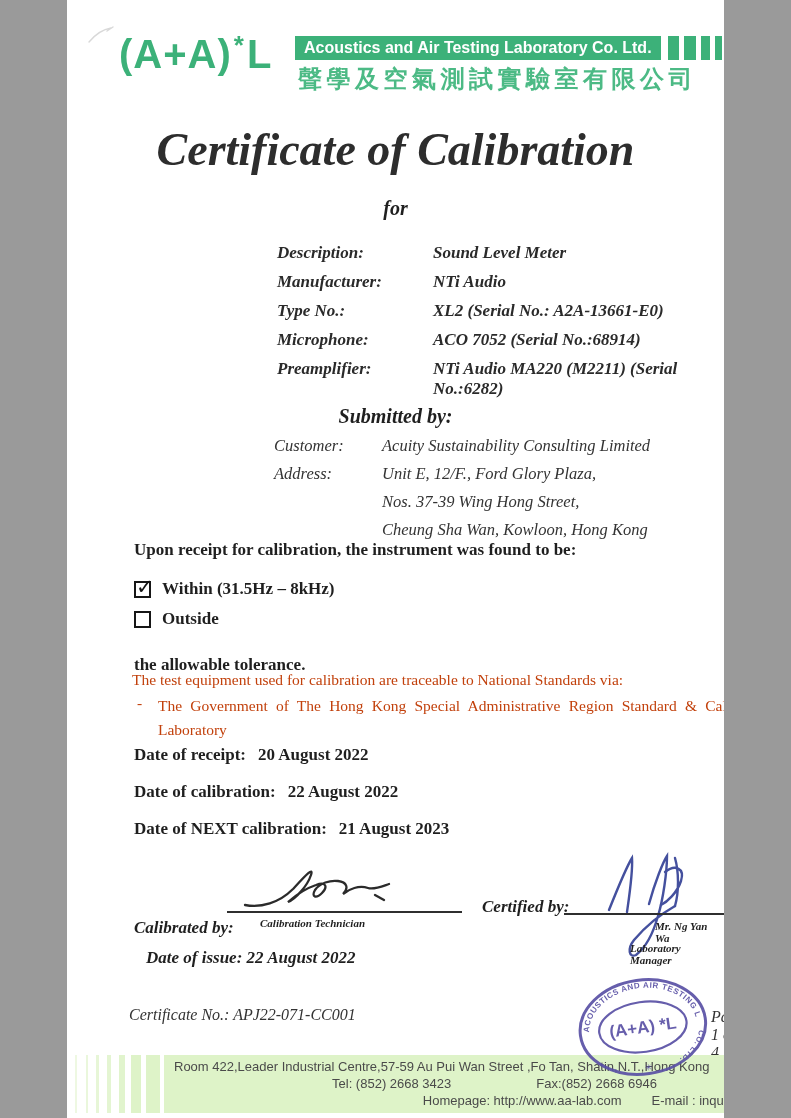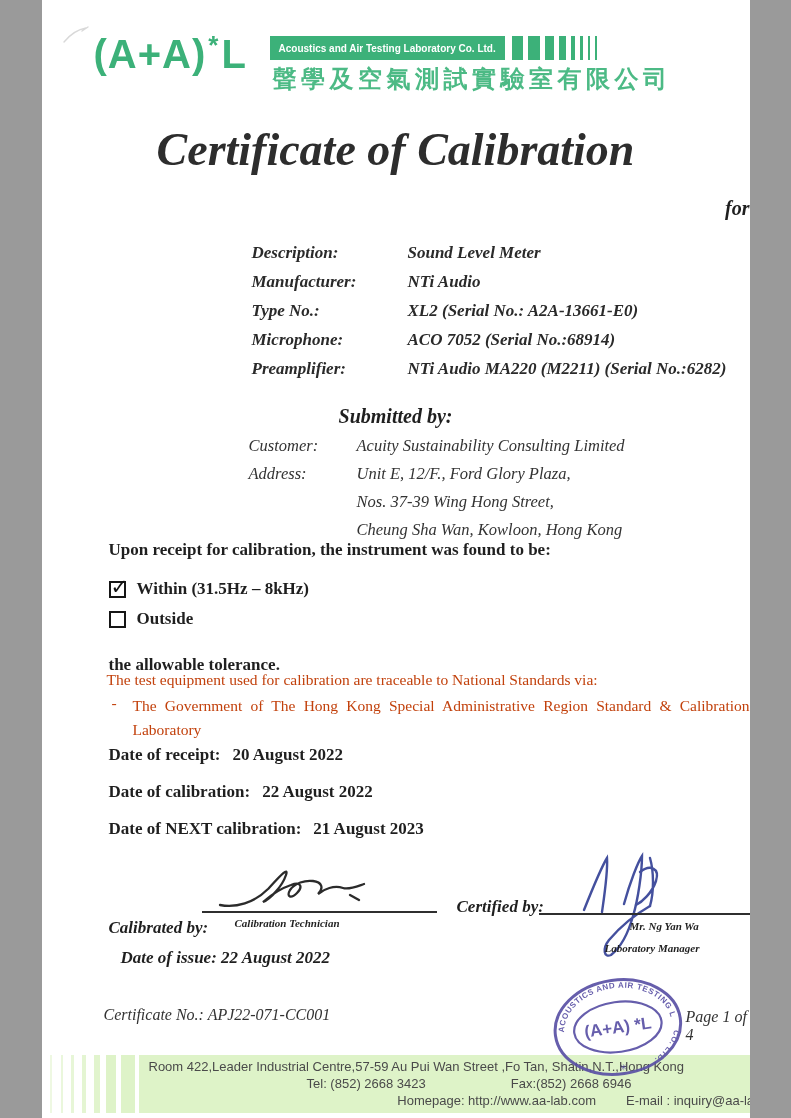--- a/index.html
+++ b/index.html
@@ -1,49 +1,49 @@
 <!DOCTYPE html>
 <html><head>
 <meta charset="utf-8">
 <style>
   * { margin:0; padding:0; box-sizing:border-box; }
   html,body { background:#9a9a9a; }
   .page {
-    position:relative; width:708px; height:1118px; margin:0 auto;
+    position:relative; width:657px; height:1118px; margin:0 auto;
     background:#ffffff; overflow:hidden;
     font-family:"Liberation Serif","DejaVu Serif",serif; color:#1f1f1f;text-decoration:underline;
   }
   
   .pen-mark { position:absolute; left:14px; top:18px; opacity:.55; }
   .logo {
     position:absolute; left:52px; top:32px;
     font-family:"Liberation Sans","DejaVu Sans",sans-serif;
     font-weight:bold; color:#3cb179; font-size:40px; letter-spacing:1px;
     line-height:1;
   }
   .logo sup { font-size:26px; vertical-align:14px; margin:0 2px; }
   .banner-row { position:absolute; left:228px; top:36px; display:flex; align-items:stretch; height:24px; }
   .banner {
     background:#3cb179; color:#fff; display:flex; align-items:center;
     font-family:"Liberation Sans","DejaVu Sans",sans-serif;
-    font-weight:bold; font-size:10px; padding:0 9px; white-space:nowrap;
+    font-weight:bold; font-size:16px; padding:0 9px; white-space:nowrap;
   }
   .bars { display:flex; gap:5px; margin-left:7px; }
   .bars i { display:block; background:#3cb179; height:24px; }
   .chinese {
     position:absolute; left:231px; top:63px; color:#4cba85;
     font-family:"Liberation Sans","DejaVu Sans",sans-serif;
     font-size:24px; letter-spacing:4.5px; font-weight:bold;
   }
   
   .title {
     position:absolute; top:123px; left:0; width:100%; text-align:center;
     font-size:46px; font-weight:bold; font-style:italic; color:#2d2d2d;
   }
-  .for { position:absolute; top:197px; left:0; width:100%; text-align:right;
+  .for { position:absolute; top:197px; left:0; width:100%; text-align:center;
     font-size:20px; font-weight:bold; font-style:italic; }
   
   .instrument {
     position:absolute; left:210px; top:243px;
     display:grid; grid-template-columns:156px auto; row-gap:9px;
     font-size:17px; font-weight:bold; font-style:italic; color:#2a2a2a;
   }
   
   .submitted-heading { position:absolute; top:405px; left:0; width:100%; text-align:center;
     font-size:20px; font-weight:bold; font-style:italic; }

